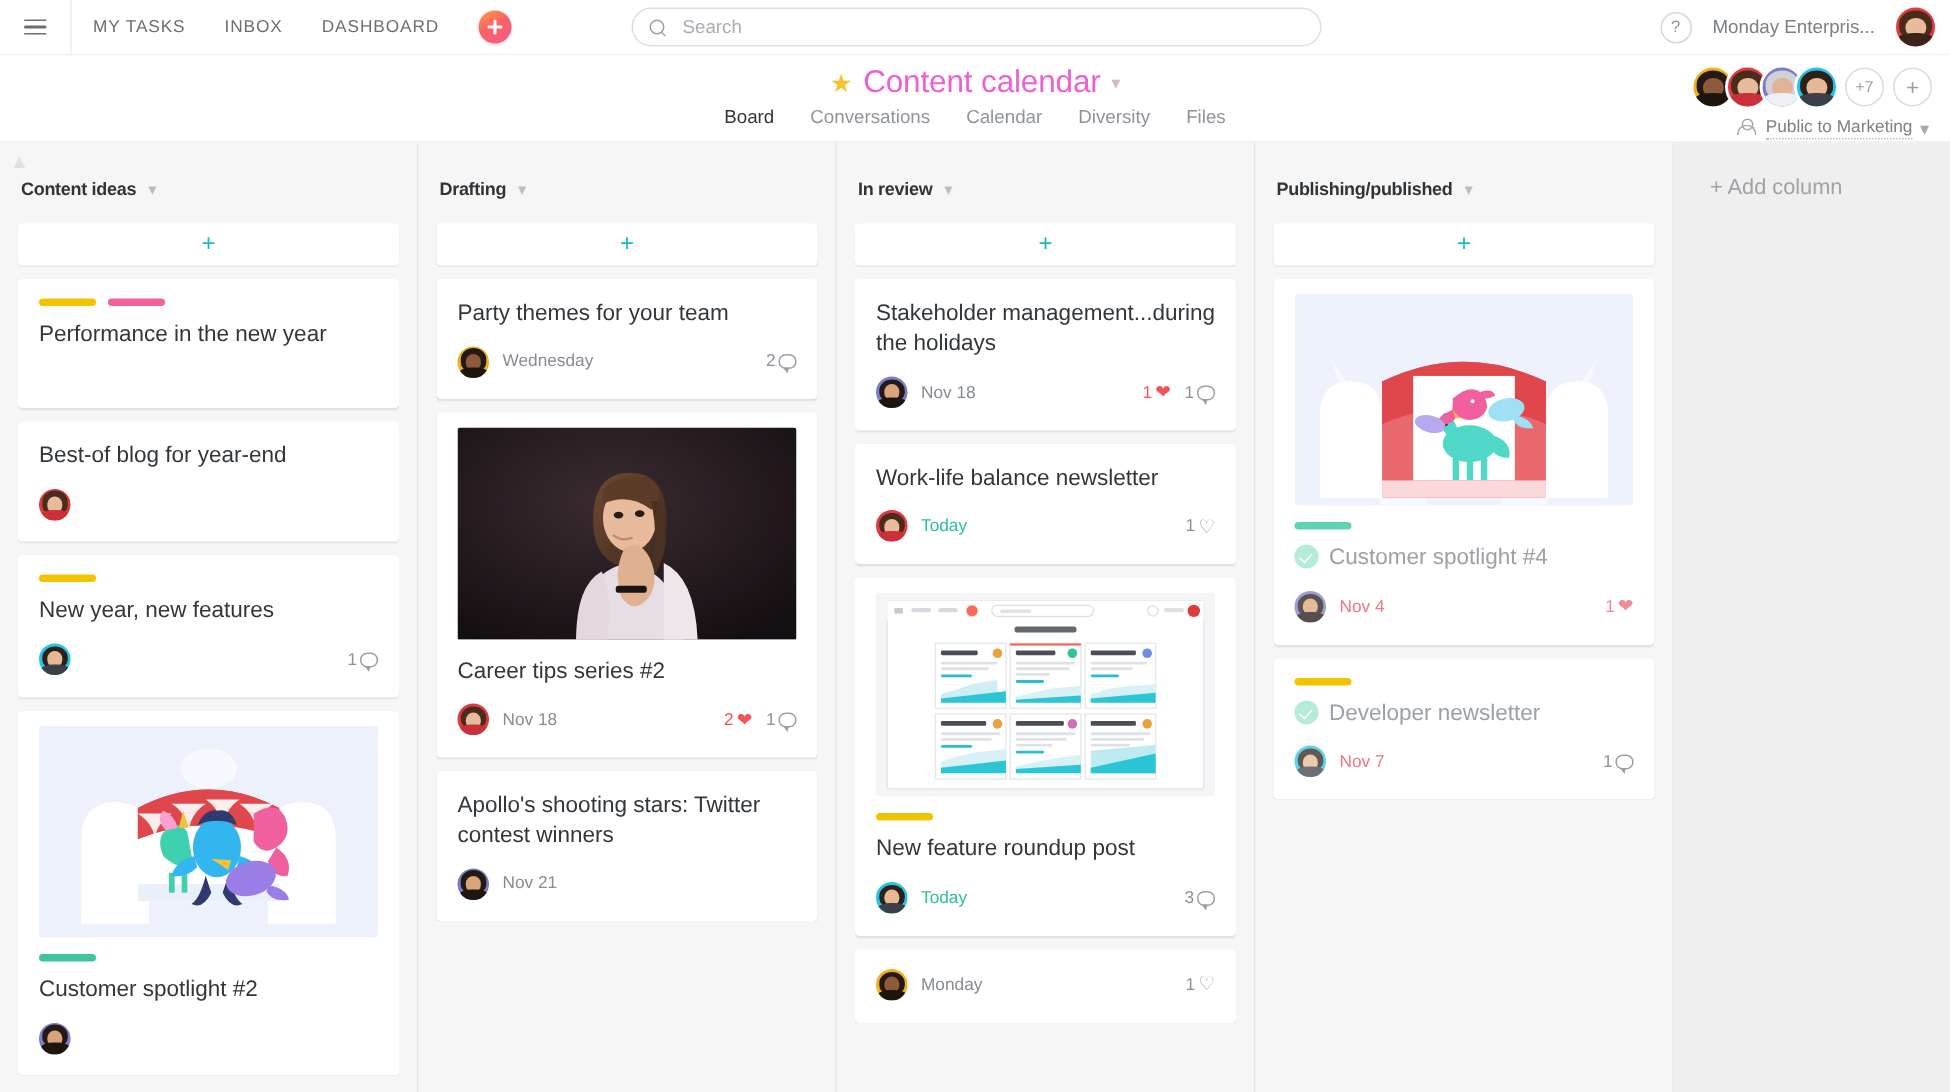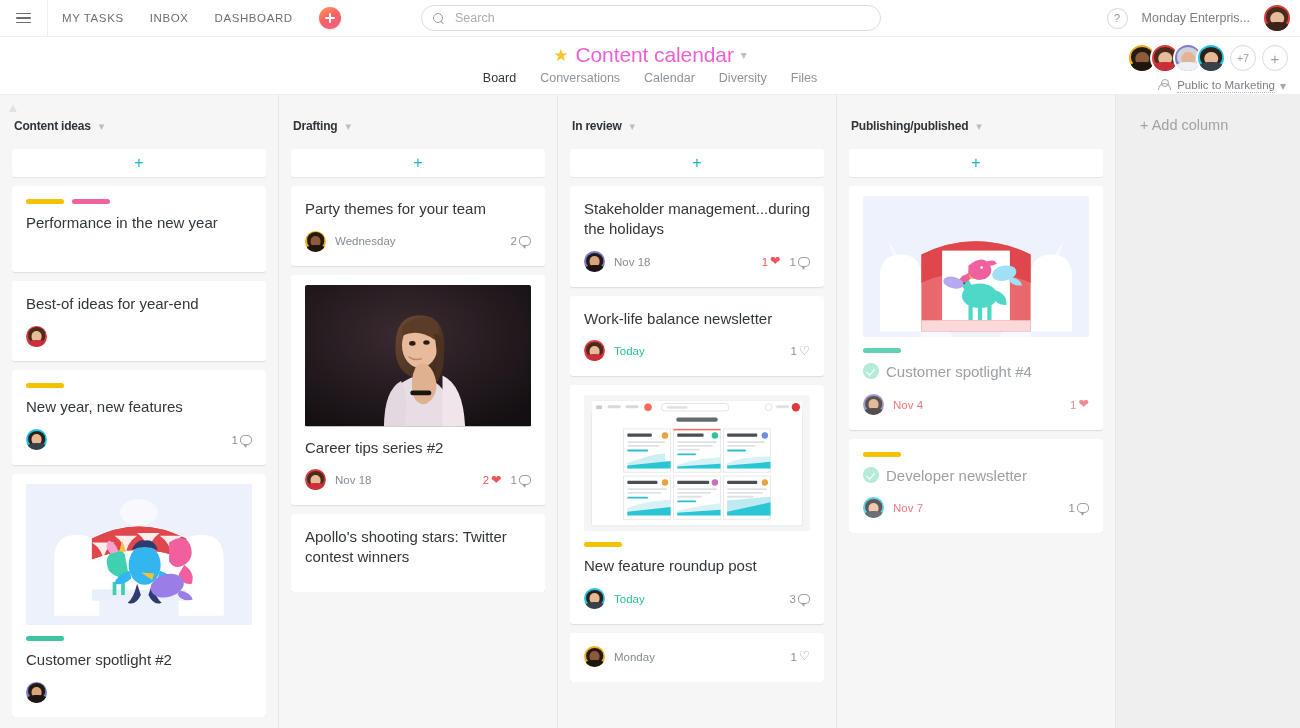--- a/index.html
+++ b/index.html
@@ -303,21 +303,21 @@
 
       <div class="card" style="min-height:86px;">
         <div class="tagrow">
           <span class="tag" style="background:#f3c300;"></span>
           <span class="tag" style="background:#f0629e;"></span>
         </div>
         <div class="card-title">Performance in the new year</div>
       </div>
 
       <div class="card">
-        <div class="card-title">Best-of ideas for year-end</div>
+        <div class="card-title">Best-of blog for year-end</div>
         <div class="card-foot">
           <div class="av" style="background:#e03a3e;">
             <div class="face">
                 <div class="hair" style="background:#4a2c1e;"></div>
                 <div class="skin" style="background:#e8bb9a;"></div>
                 <div class="body" style="background:#c9303a;"></div>
               </div>
           </div>
         </div>
       </div>
@@ -473,20 +473,30 @@
             <span class="metric">
               <span>1</span>
               <span class="bubble"></span>
             </span>
           </div>
         </div>
       </div>
 
       <div class="card">
         <div class="card-title">Apollo's shooting stars: Twitter contest winners</div>
+        <div class="card-foot">
+          <div class="av" style="background:#7d7cc6;">
+            <div class="face">
+                <div class="hair" style="background:#241a14;"></div>
+                <div class="skin" style="background:#d9a47c;"></div>
+                <div class="body" style="background:#1d1510;"></div>
+              </div>
+          </div>
+          <span class="due">Nov 21</span>
+        </div>
       </div>
 
     </div>
   </div>
 
   <div class="column">
     <div class="col-head">
       <span class="col-title">In review</span>
       <span class="col-chev">▾</span>
     </div>

